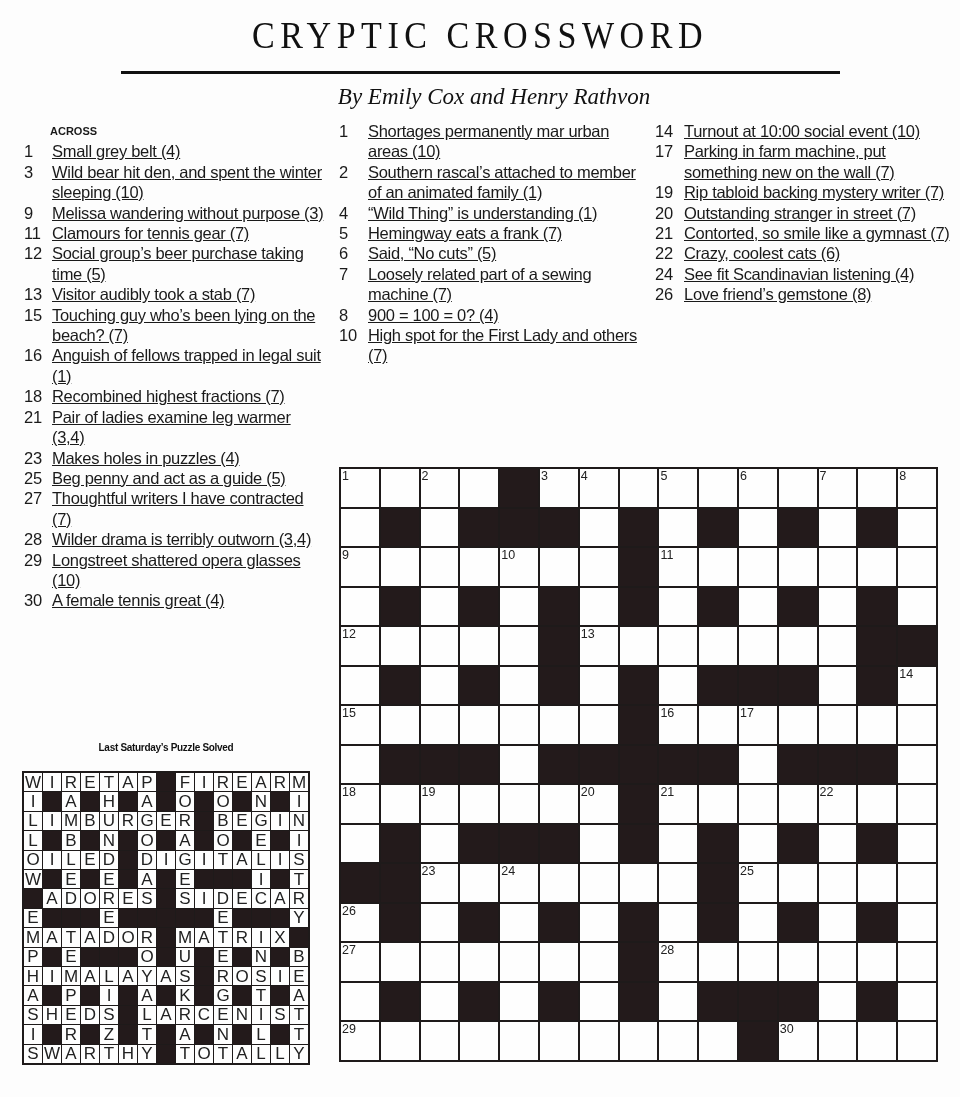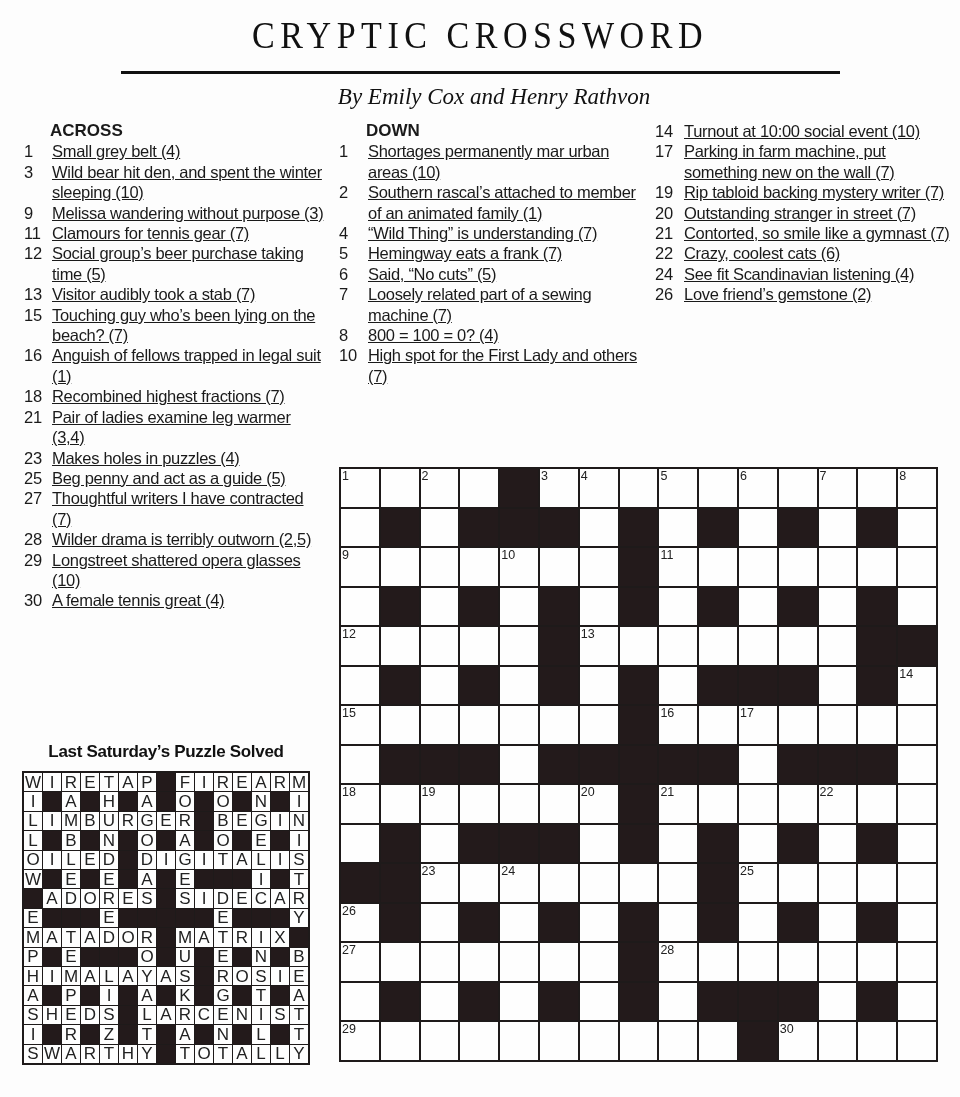--- a/index.html
+++ b/index.html
@@ -14,21 +14,21 @@
   .byline {
     position: absolute; left: 0; top: 84px; width: 988px; text-align: center;
     font-family: "Liberation Serif", "DejaVu Serif", serif; font-style: italic;
     font-size: 23px; color: #111;
   }
   .clue-col {
     position: absolute; font-family: "Liberation Sans", "DejaVu Sans", sans-serif;
     font-size: 16.5px; line-height: 20.4px; color: #1a1a1a;
     letter-spacing: -0.3px;
   }
-  .clue-col .heading { font-weight: bold; font-size: 17px; letter-spacing: 0px; }
+  .clue-col .heading { font-weight: bold; font-size: 11px; letter-spacing: 0px; }
   .clue { display: flex; }
   .clue .num { flex: 0 0 auto; }
   .clue .txt { flex: 1 1 auto; text-decoration: underline; }
   #col-across { left: 24px; top: 121px; width: 300px; }
   #col-across .heading { padding-left: 26px; }
   #col-across .num { width: 28px; }
   #col-down { left: 339px; top: 121px; width: 300px; }
   #col-down .heading { padding-left: 27px; }
   #col-down .num { width: 29px; }
   #col-down2 { left: 655px; top: 121px; width: 300px; }
@@ -42,21 +42,21 @@
   }
   .cell { background: #fefefe; position: relative; }
   .cell.black { background: #231a1b; }
   .cell .cnum {
     position: absolute; left: 1px; top: 0px; font-family: "Liberation Sans", "DejaVu Sans", sans-serif;
     font-size: 12.5px; color: #222; line-height: 14px;
   }
 
   .solved-title {
     position: absolute; left: 22px; top: 742px; width: 288px; text-align: center;
-    font-family: "Liberation Sans", "DejaVu Sans", sans-serif; font-weight: bold; font-size: 17px;
+    font-family: "Liberation Sans", "DejaVu Sans", sans-serif; font-weight: bold; font-size: 10px;
     letter-spacing: -0.3px; color: #111;
   }
   .solved-grid {
     position: absolute; left: 22px; top: 771px; width: 288px; height: 294px;
     display: grid; grid-template-columns: repeat(15, 1fr); grid-template-rows: repeat(15, 1fr);
     background: #1e1a1a; border: 2px solid #1e1a1a; box-sizing: border-box; gap: 1px;
   }
   .scell {
     background: #fefefe; display: flex; align-items: center; justify-content: center;
     font-family: "Liberation Sans", "DejaVu Sans", sans-serif; font-size: 17px; color: #222; line-height: 1;
@@ -121,63 +121,62 @@
       <div class="clue">
         <span class="num">25</span>
         <span class="txt">Beg penny and act as a guide (5)</span>
       </div>
       <div class="clue">
         <span class="num">27</span>
         <span class="txt">Thoughtful writers I have contracted (7)</span>
       </div>
       <div class="clue">
         <span class="num">28</span>
-        <span class="txt">Wilder drama is terribly outworn (2,5)</span>
+        <span class="txt">Wilder drama is terribly outworn (3,4)</span>
       </div>
       <div class="clue">
         <span class="num">29</span>
         <span class="txt">Longstreet shattered opera glasses (10)</span>
       </div>
       <div class="clue">
         <span class="num">30</span>
         <span class="txt">A female tennis great (4)</span>
       </div>
     </div>
 </div>
 
 <div class="clue-col" id="col-down">
-  <div class="heading">DOWN</div>
   <div id="down-list-1">
       <div class="clue">
         <span class="num">1</span>
         <span class="txt">Shortages permanently mar urban areas (10)</span>
       </div>
       <div class="clue">
         <span class="num">2</span>
         <span class="txt">Southern rascal’s attached to member of an animated family (1)</span>
       </div>
       <div class="clue">
         <span class="num">4</span>
-        <span class="txt">“Wild Thing” is understanding (7)</span>
+        <span class="txt">“Wild Thing” is understanding (1)</span>
       </div>
       <div class="clue">
         <span class="num">5</span>
         <span class="txt">Hemingway eats a frank (7)</span>
       </div>
       <div class="clue">
         <span class="num">6</span>
         <span class="txt">Said, “No cuts” (5)</span>
       </div>
       <div class="clue">
         <span class="num">7</span>
         <span class="txt">Loosely related part of a sewing machine (7)</span>
       </div>
       <div class="clue">
         <span class="num">8</span>
-        <span class="txt">800 = 100 = 0? (4)</span>
+        <span class="txt">900 = 100 = 0? (4)</span>
       </div>
       <div class="clue">
         <span class="num">10</span>
         <span class="txt">High spot for the First Lady and others (7)</span>
       </div>
     </div>
 </div>
 
 <div class="clue-col" id="col-down2">
   <div id="down-list-2">
@@ -204,21 +203,21 @@
       <div class="clue">
         <span class="num">22</span>
         <span class="txt">Crazy, coolest cats (6)</span>
       </div>
       <div class="clue">
         <span class="num">24</span>
         <span class="txt">See fit Scandinavian listening (4)</span>
       </div>
       <div class="clue">
         <span class="num">26</span>
-        <span class="txt">Love friend’s gemstone (2)</span>
+        <span class="txt">Love friend’s gemstone (8)</span>
       </div>
     </div>
 </div>
 
 <div class="main-grid" id="main-grid">
     <div class="cell">
       <span class="cnum">1</span>
     </div>
     <div class="cell"></div>
     <div class="cell">

